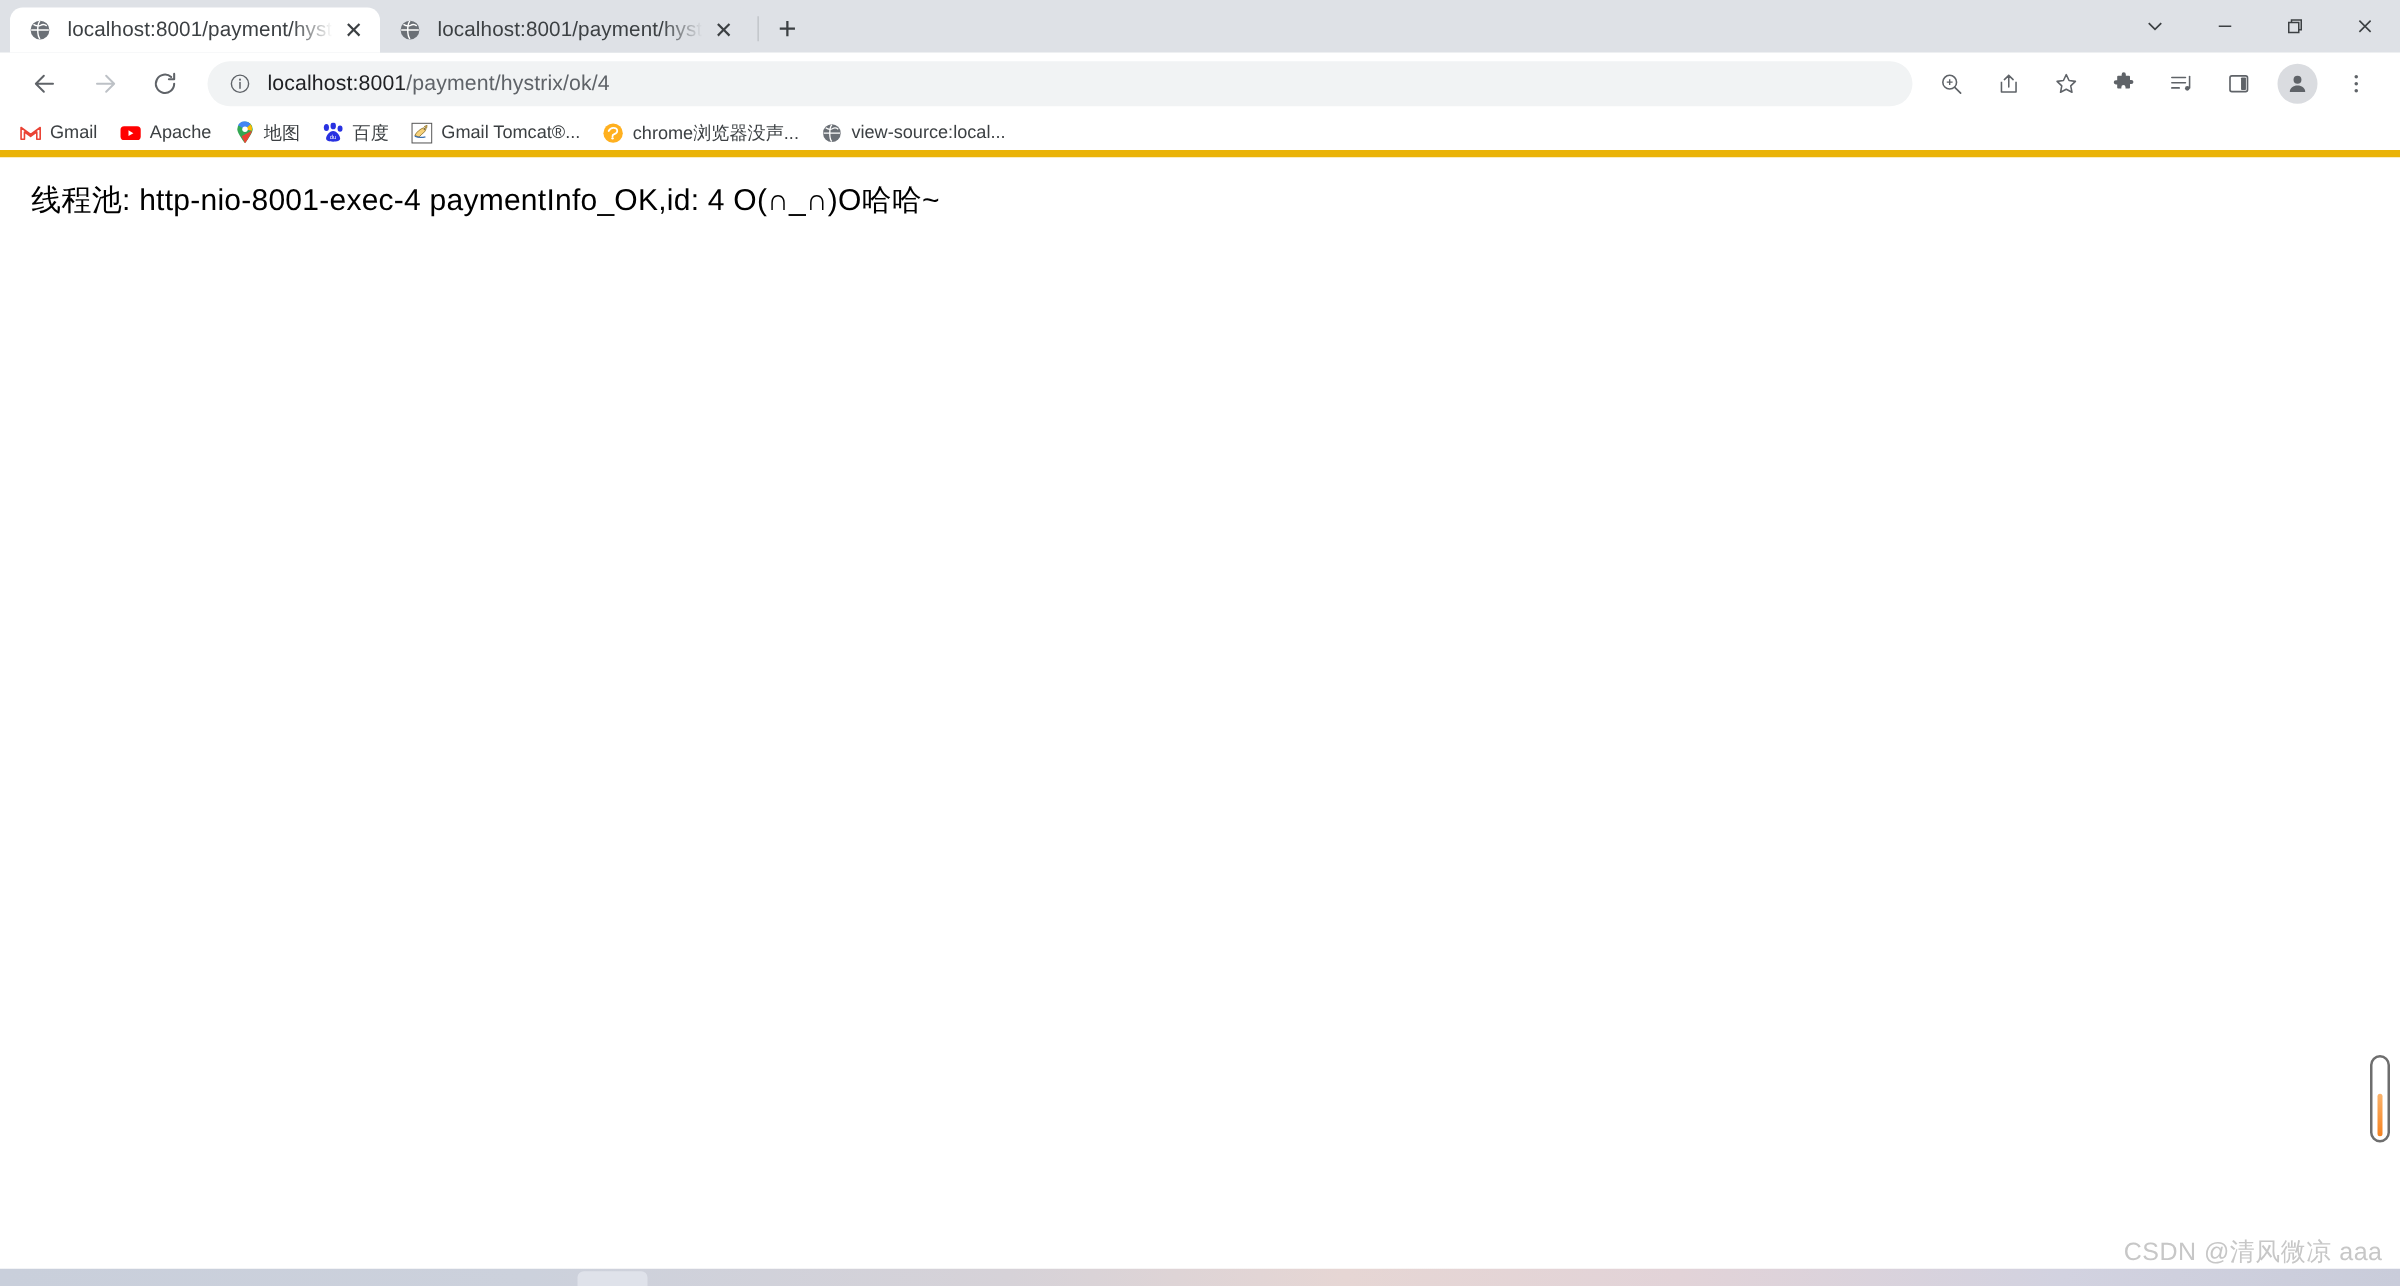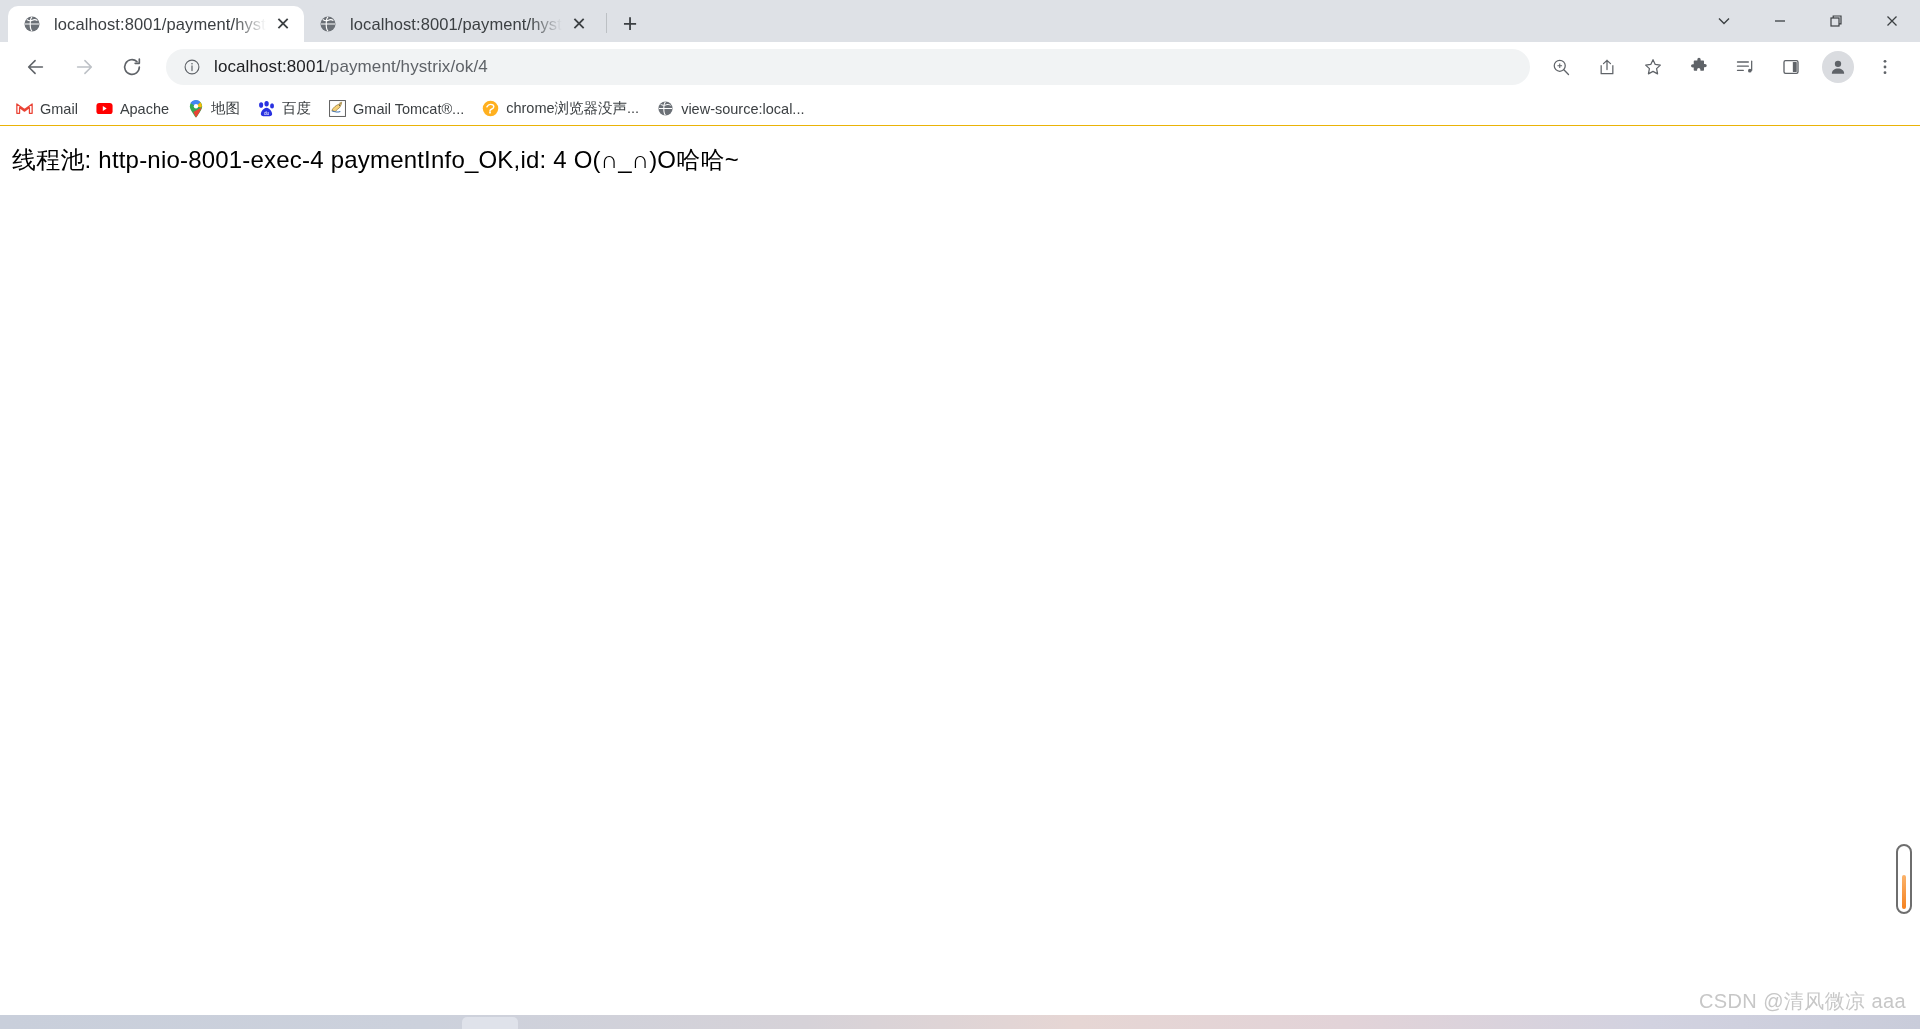--- a/index.html
+++ b/index.html
@@ -149,21 +149,21 @@
     margin: 0 8px;
   }
 
   
   .bookmarks {
     height: 34px;
     background: #ffffff;
     display: flex;
     align-items: center;
     padding: 0 8px;
-    border-bottom: 1px solid #eab308;
+    border-bottom: 6px solid #eab308;
   }
   .bm {
     display: flex;
     align-items: center;
     height: 28px;
     padding: 0 8px;
     margin-right: 2px;
     border-radius: 4px;
     font-size: 14.5px;
     color: #3c4043;
@@ -175,20 +175,21 @@
     margin-right: 7px;
     display: flex; align-items: center; justify-content: center;
   }
 
   
   .page {
     position: relative;
     height: calc(1029px - 42px - 50px - 34px);
     background: #ffffff;
     overflow: hidden;
+    padding-left: 13px;
   }
   .page-text {
     font-size: 24px;
     color: #000000;
     padding: 18px 12px 0 12px;
     white-space: nowrap;
     letter-spacing: 0.2px;
   }
 
   

